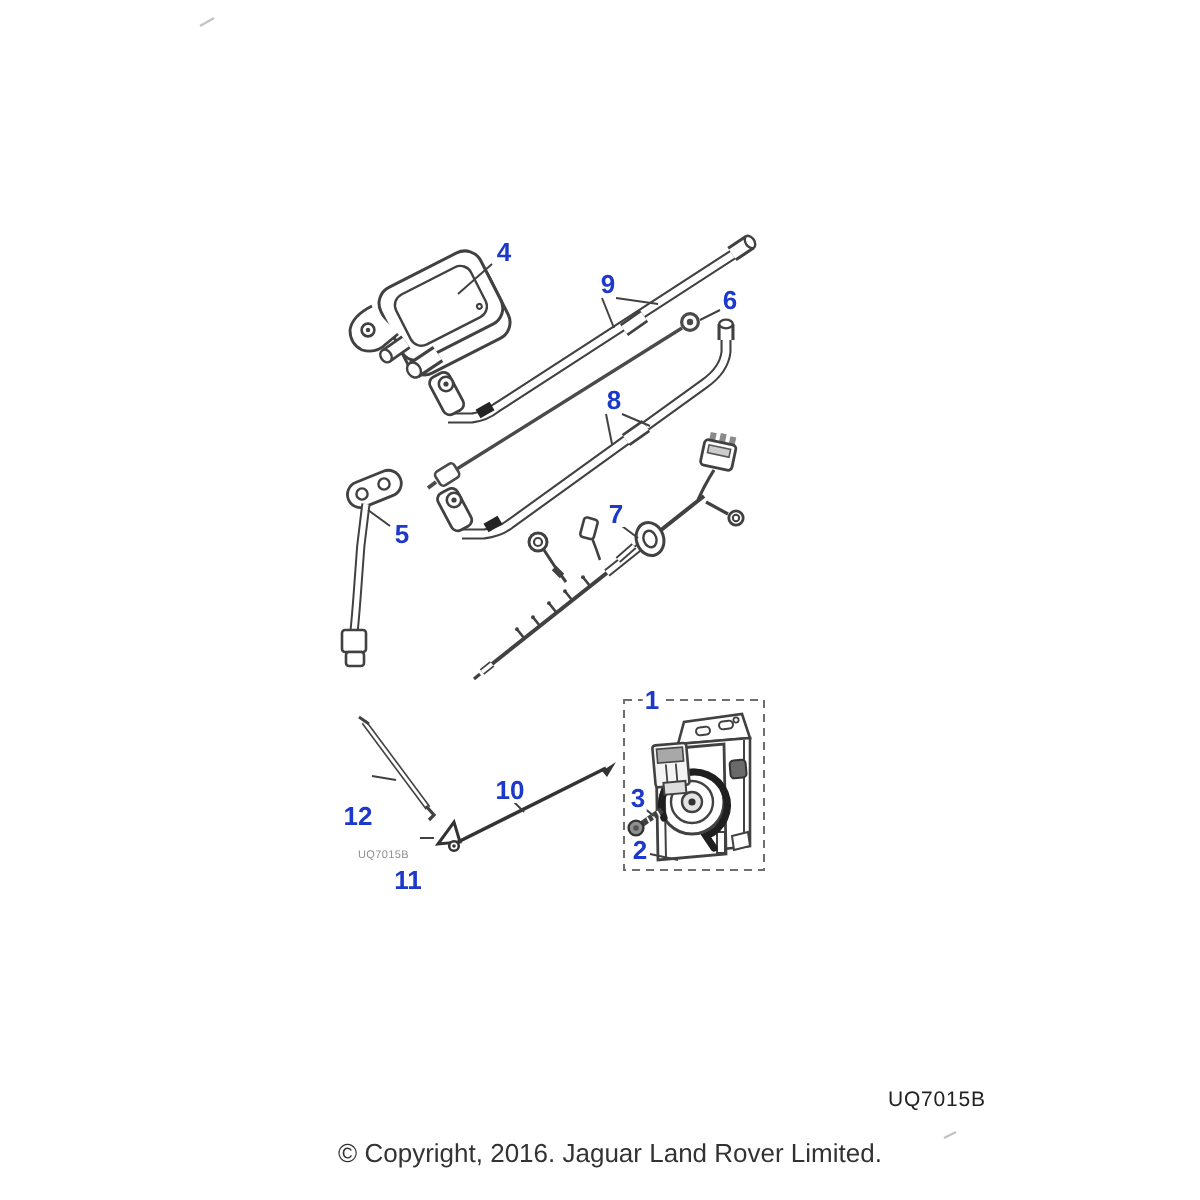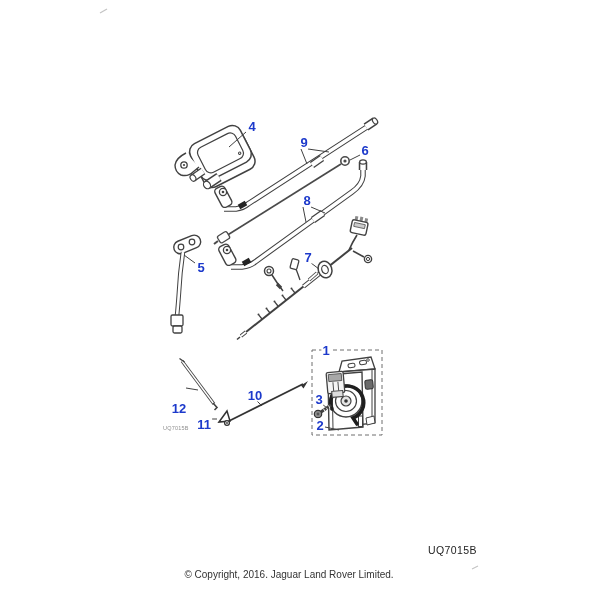--- a/index.html
+++ b/index.html
@@ -3,24 +3,24 @@
 <meta charset="utf-8">
 <style>
   html,body{margin:0;padding:0;}
   body{width:600px;height:600px;background:#ffffff;overflow:hidden;
        font-family:"Liberation Sans",sans-serif;}
   .stage{position:relative;width:600px;height:600px;background:#ffffff;}
   .stage svg{position:absolute;left:0;top:0;}
   .callout{position:absolute;transform:translate(-50%,-50%);
            font:bold 13px "Liberation Sans",sans-serif;color:#1c39cb;
            background:#ffffff;padding:0 1px;line-height:1;letter-spacing:0;}
-  .txt{position:absolute;color:#222222;}
+  .txt{position:absolute;color:#222222;margin-left:16px;}
   .code-large{left:428px;top:544px;font-size:10.5px;letter-spacing:.4px;}
   .code-small{left:163px;top:425px;font-size:5.5px;color:#8f8f8f;letter-spacing:.2px;}
-  .copyright{left:289px;top:569px;transform:translateX(-50%);font-size:10px;color:#333333;white-space:nowrap;}
+  .copyright{left:289px;top:569px;transform:translateX(-50%);font-size:13px;color:#333333;white-space:nowrap;}
 </style>
 </head>
 <body>
 
 <div class="stage">
 
 <svg width="600" height="600" viewBox="0 0 600 600">
 
   <g>
     <line x1="100" y1="13" x2="107" y2="9" stroke="#c4c4c4" stroke-width="1.2"></line>
@@ -231,20 +231,20 @@
 <div class="callout" style="left:326px;top:350px;">1</div>
 <div class="callout" style="left:320px;top:425px;">2</div>
 <div class="callout" style="left:319px;top:399px;">3</div>
 <div class="callout" style="left:252px;top:126px;">4</div>
 <div class="callout" style="left:201px;top:267px;">5</div>
 <div class="callout" style="left:365px;top:150px;">6</div>
 <div class="callout" style="left:308px;top:257px;">7</div>
 <div class="callout" style="left:307px;top:200px;">8</div>
 <div class="callout" style="left:304px;top:142px;">9</div>
 <div class="callout" style="left:255px;top:395px;">10</div>
-<div class="callout" style="left:204px;top:424px;text-align:center;">11</div>
+<div class="callout" style="left:204px;top:440px;text-align:center;">11</div>
 <div class="callout" style="left:179px;top:408px;">12</div>
 
 <div class="txt code-small">UQ7015B</div>
 <div class="txt code-large">UQ7015B</div>
 <div class="txt copyright">© Copyright, 2016. Jaguar Land Rover Limited.</div>
 
 </div>
 
 </body></html>

